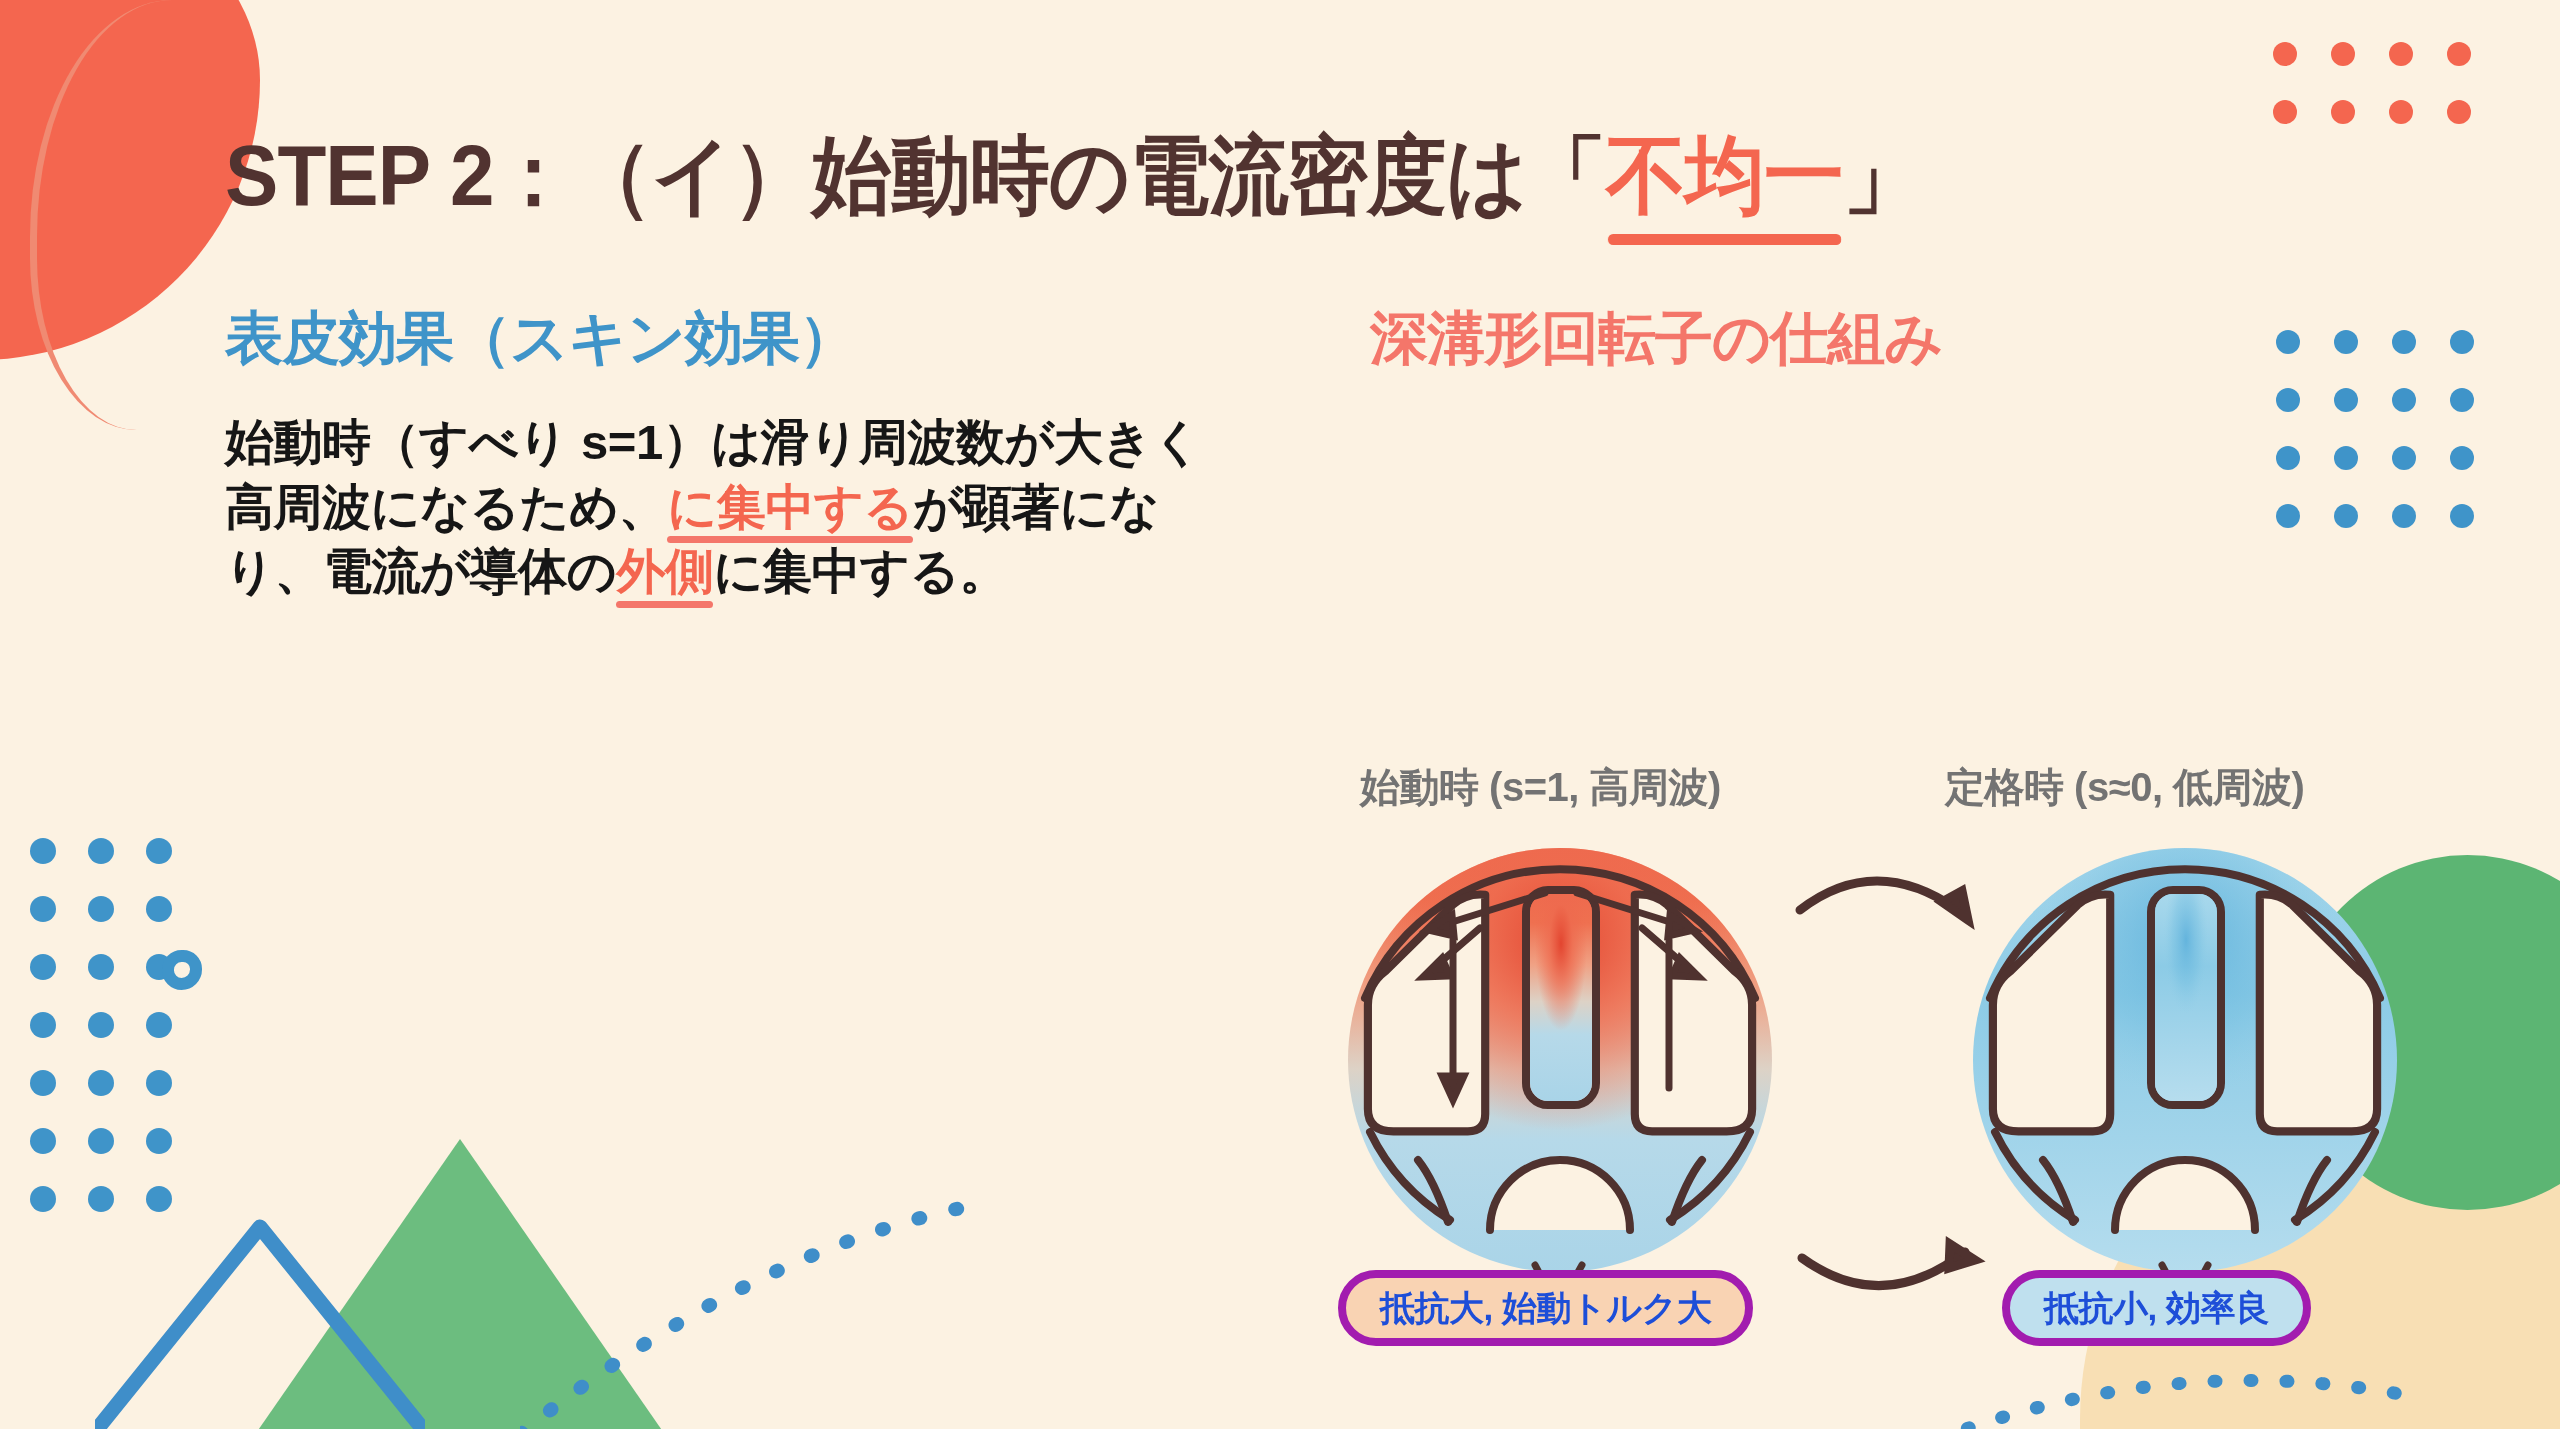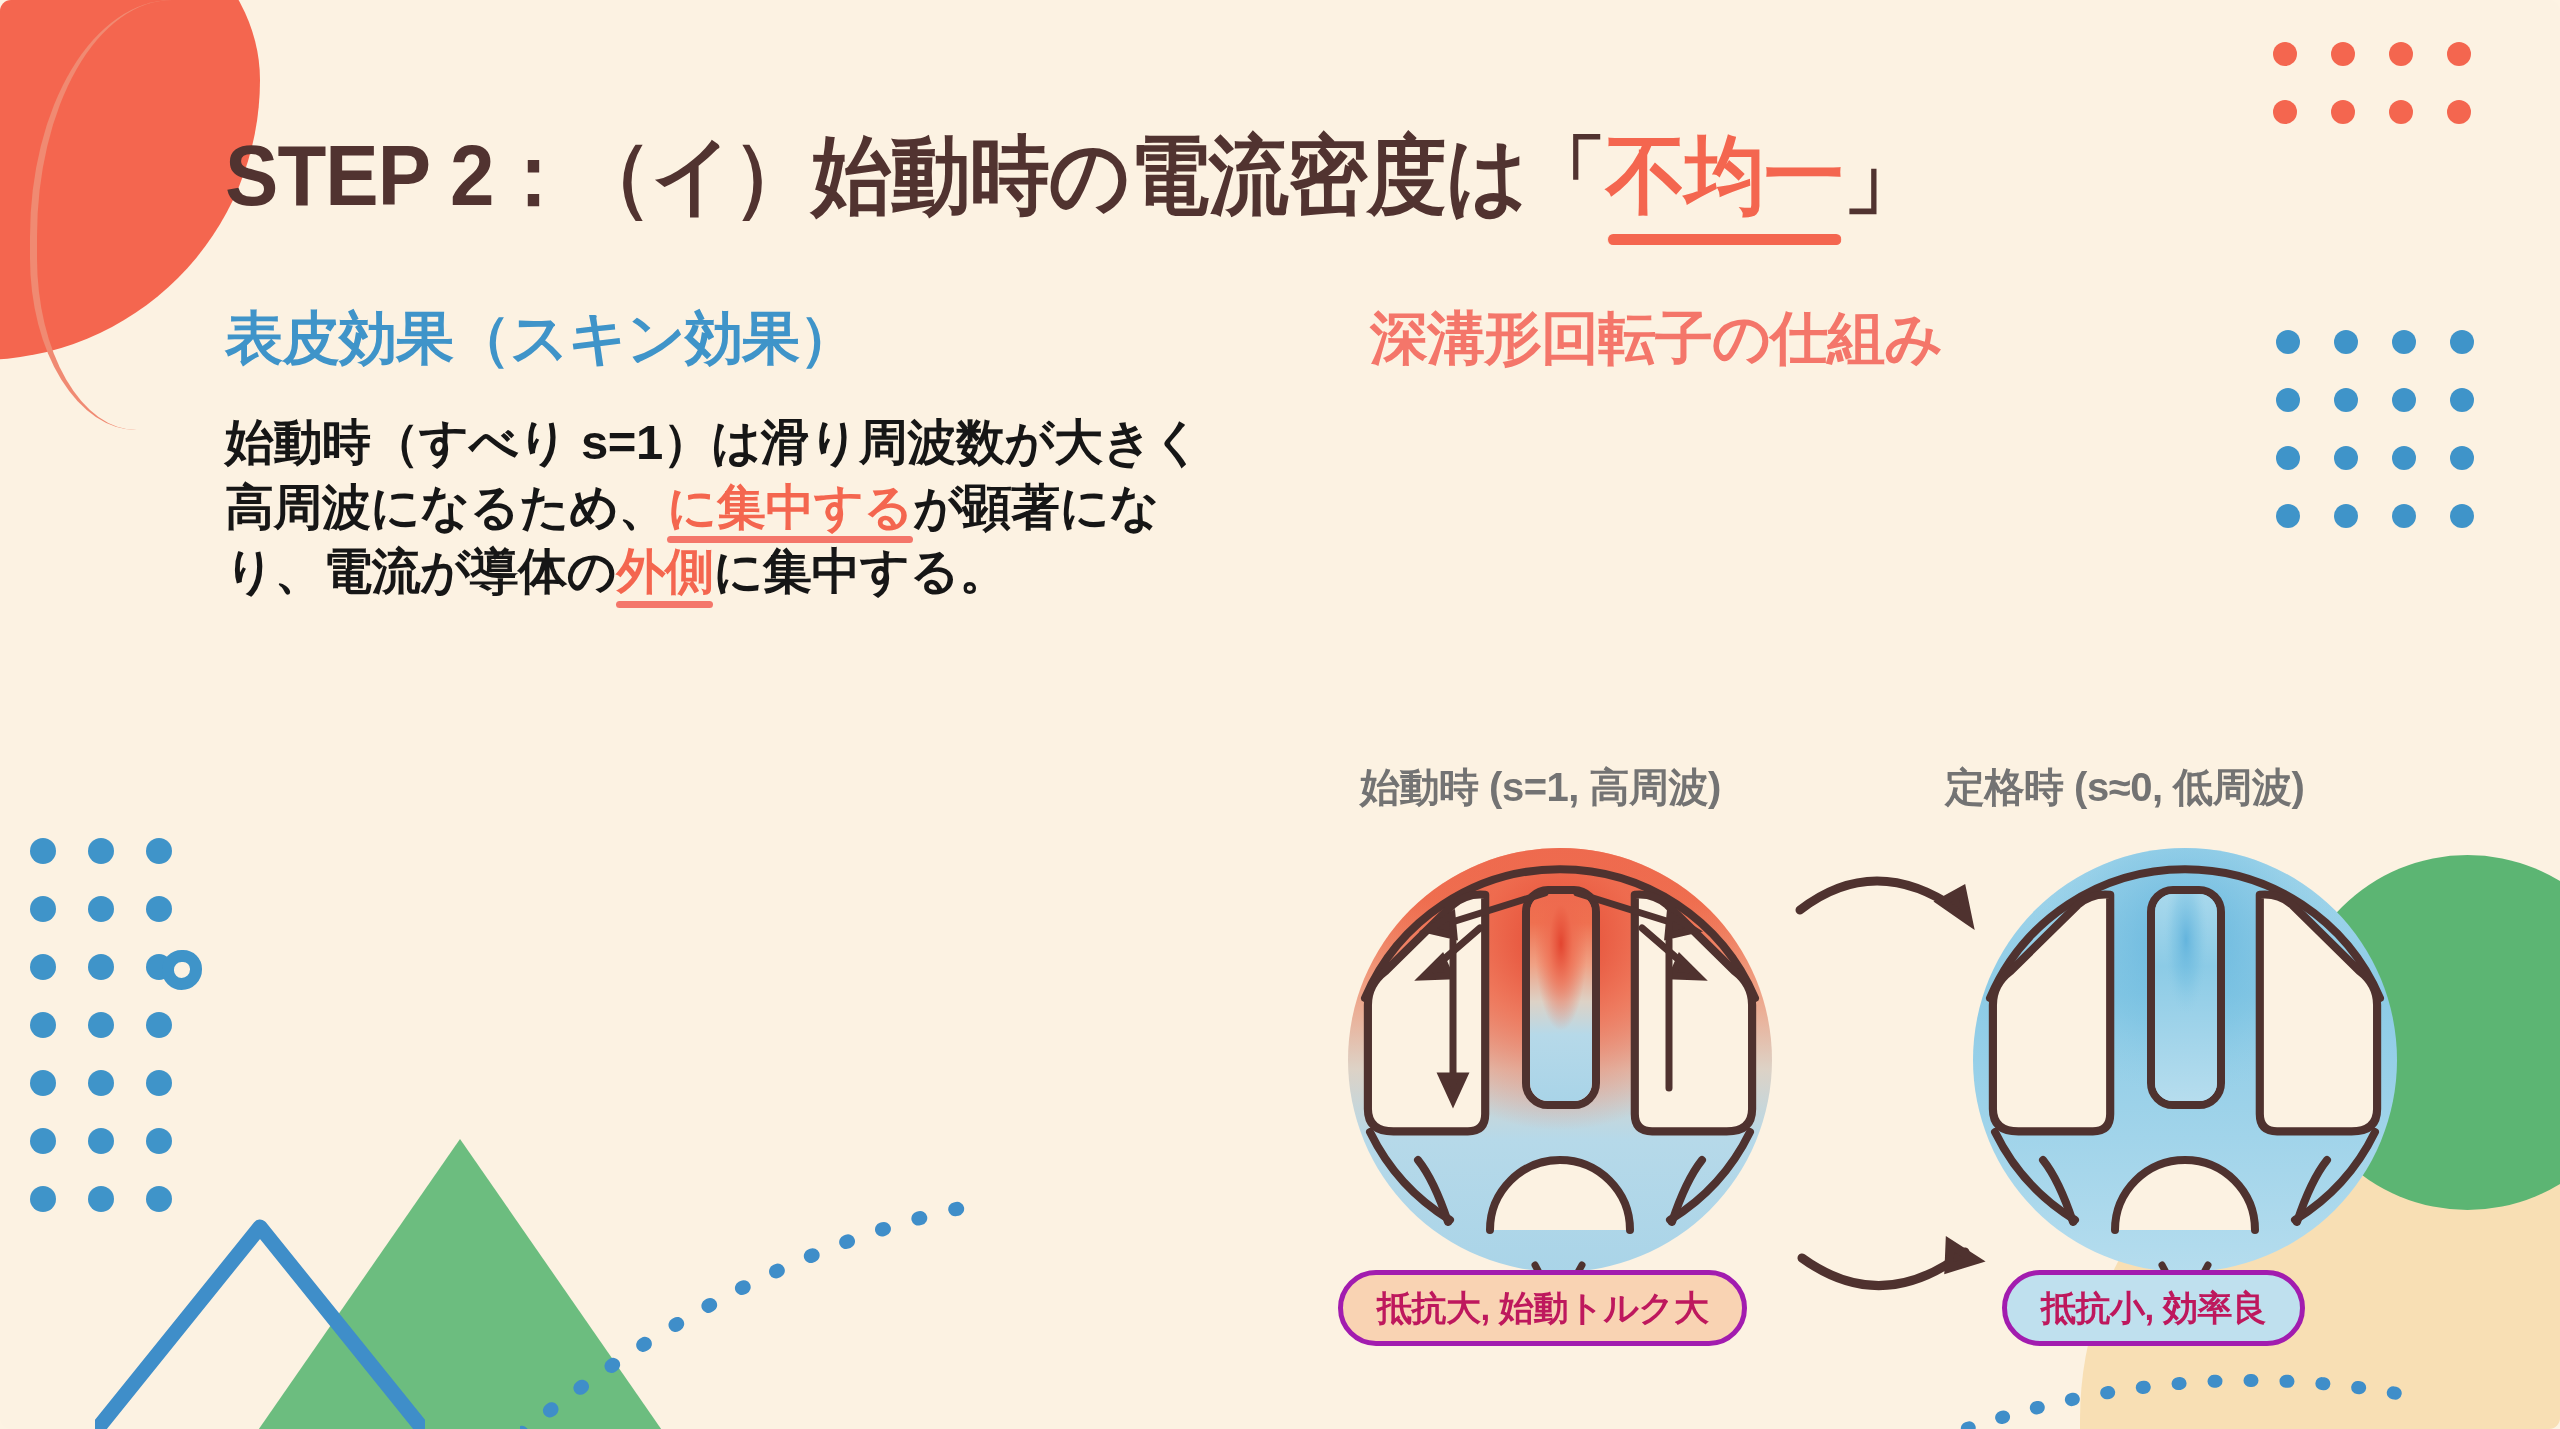--- a/index.html
+++ b/index.html
@@ -8,21 +8,20 @@
     width: 2560px; height: 1429px;
     overflow: hidden;
     background: #fdf3e3;
     font-family: "Liberation Sans", "DejaVu Sans", sans-serif;
   }
   #slide {
     position: relative;
     width: 2560px; height: 1429px;
     background: #fcf2e2;
     overflow: hidden;
-    border-radius: 11px;
   }
 
   
   .deco { position: absolute; pointer-events: none; }
 
   #blob-coral-tl {
     top: -120px; left: -300px;
     width: 560px; height: 480px;
     background: #f4664f;
     border-radius: 0 55% 60% 0 / 0 50% 70% 0;
@@ -164,25 +163,25 @@
   #dg-label-a { left: 30px; }
   #dg-label-b { left: 615px; }
 
   .pill {
     position: absolute;
     bottom: 34px;
     height: 76px;
     display: flex;
     align-items: center;
     justify-content: center;
-    border: 5px solid #a21caf;
+    border: 8px solid #a21caf;
     border-radius: 40px;
     font-size: 35px;
     font-weight: 700;
-    color: #be185d;
+    color: #1d4ed8;
     white-space: nowrap;
     padding: 0 34px;
     letter-spacing: -0.5px;
   }
   #pill-a { left: 8px;   background: #f9d3b3; }
   #pill-b { left: 672px; background: #bfe0ee; text-align: right; }
 </style>
 </head>
 <body>
 

